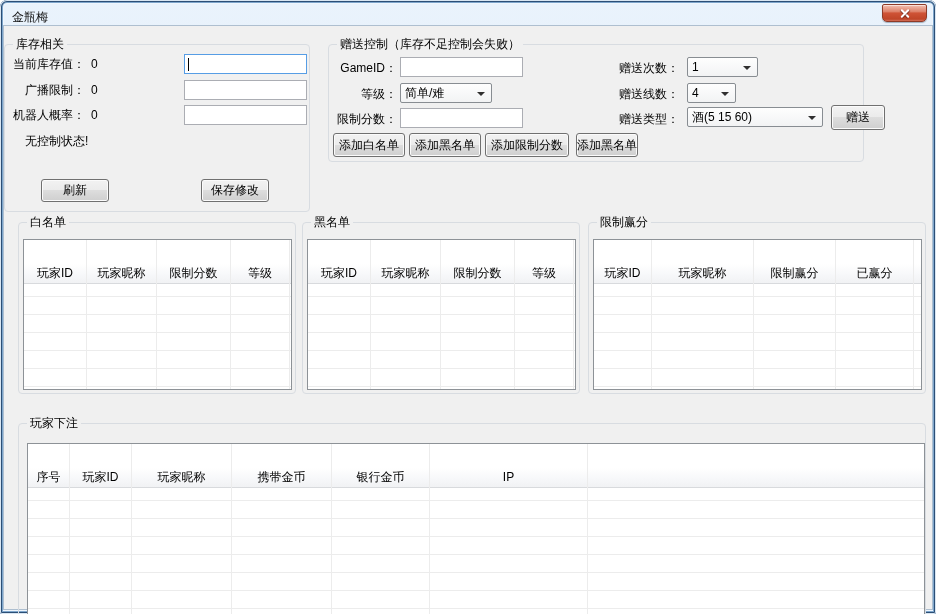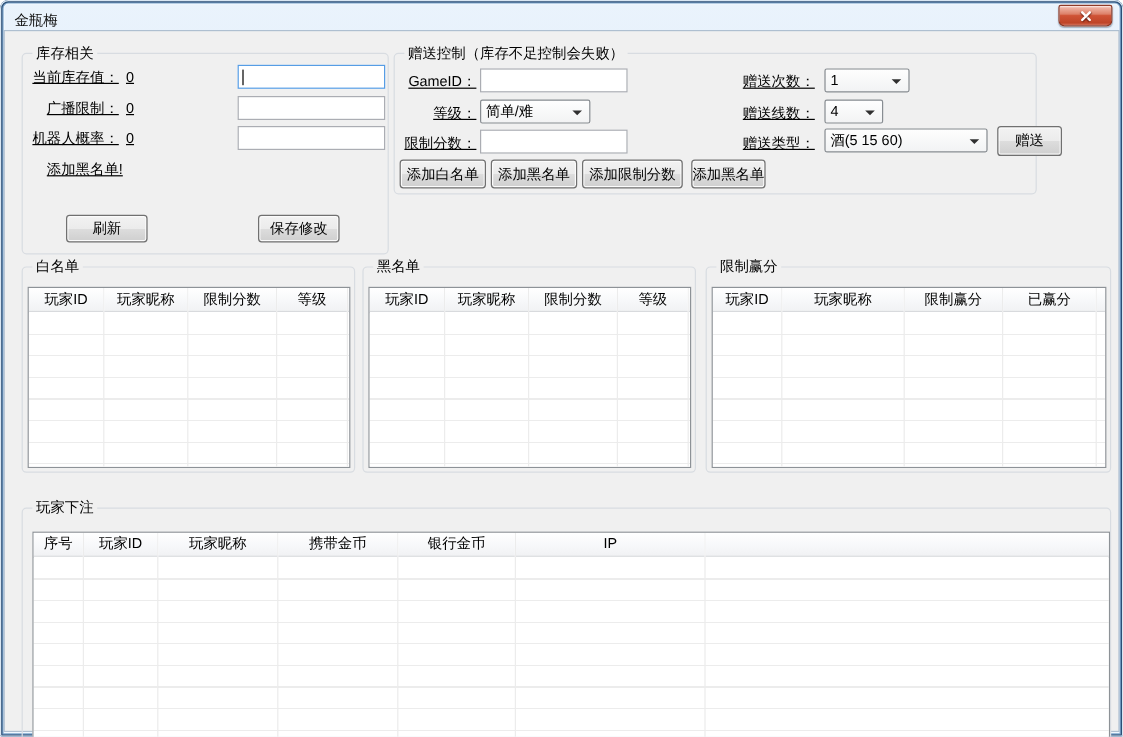--- a/index.html
+++ b/index.html
@@ -38,21 +38,21 @@
     position:absolute; left:4px; top:26px; right:4px; bottom:5px;
     background:#f0f0f0;
     box-shadow:0 0 0 1px #aebfd0;
   }
 
   
   .grp { position:absolute; border:1px solid #d8dce1; border-radius:4px; }
   .grp-title { position:absolute; top:-8px; left:8px; background:#f0f0f0; padding:0 3px; line-height:15px; white-space:nowrap; }
 
   
-  .lbl { position:absolute; line-height:16px; white-space:nowrap;text-decoration:underline; }
+  .lbl { position:absolute; line-height:16px; white-space:nowrap; }
   .lbl.r { text-align:right; }
   .tb { position:absolute; height:20px; background:#fff; border:1px solid #abadb3; }
   .tb.focused { border-color:#569de5; }
   .caret { position:absolute; left:3px; top:3px; width:1px; height:13px; background:#000; }
   .btn {
     position:absolute; border:1px solid #707070; border-radius:3px;
     background:linear-gradient(180deg,#f2f2f2 0%, #ebebeb 50%, #dddddd 50%, #cfcfcf 100%);
     box-shadow:inset 0 0 0 1px #fbfbfb;
     cursor:pointer; font-size:12px; color:#000;
     display:flex; align-items:center; justify-content:center; white-space:nowrap;
@@ -68,53 +68,53 @@
 
   
   .lv { position:absolute; background:#fff; border:1px solid #8d9297; overflow:hidden; }
   .lv-rows { position:absolute; left:0; right:0; top:21px; bottom:0;
     background:repeating-linear-gradient(to bottom,#ffffff 0px,#ffffff 17px,#ececec 17px,#ececec 18px); }
   .lv-cols { position:absolute; inset:0; display:flex; }
   .lv-col { border-right:1px solid #ececec; height:100%; }
   .lv-col.fill { flex:1; border-right:none; }
   .hd { height:20px; line-height:19px; text-align:center;
     background:linear-gradient(180deg,#ffffff 0%, #f7f8fa 55%, #f1f2f4 100%);
-    border-bottom:1px solid #d8dadd; white-space:nowrap; overflow:hidden; }
+    border-bottom:1px solid #d8dadd; white-space:nowrap; overflow:hidden;margin-top:24px; }
 </style>
 </head>
 <body>
 
 <div class="win">
   <div class="titlebar">
     <span class="title-text">金瓶梅</span>
     <div class="close-btn">
       <span class="x-icon"></span>
     </div>
   </div>
 
   <div class="client">
 
-    <div class="grp" style="left:14px;top:18px;width:306px;height:168px">
+    <div class="grp" style="left:0;top:18px;width:306px;height:168px">
       <div class="grp-title">库存相关</div>
 
       <div class="lbl r" style="left:0;top:11px;width:80px">当前库存值：</div>
       <div class="lbl" style="left:86px;top:11px">0</div>
       <div class="tb focused" style="left:179px;top:9px;width:123px">
         <span class="caret"></span>
       </div>
 
       <div class="lbl r" style="left:0;top:37px;width:80px">广播限制：</div>
       <div class="lbl" style="left:86px;top:37px">0</div>
       <div class="tb" style="left:179px;top:35px;width:123px"></div>
 
       <div class="lbl r" style="left:0;top:62px;width:80px">机器人概率：</div>
       <div class="lbl" style="left:86px;top:62px">0</div>
       <div class="tb" style="left:179px;top:60px;width:123px"></div>
 
-      <div class="lbl" style="left:20px;top:88px">添加黑名单!</div>
+      <div class="lbl" style="left:20px;top:88px">无控制状态!</div>
 
       <div class="btn" style="left:36px;top:134px;width:68px;height:23px">刷新</div>
       <div class="btn" style="left:196px;top:134px;width:68px;height:23px">保存修改</div>
     </div>
 
     <div class="grp" style="left:324px;top:18px;width:536px;height:118px">
       <div class="grp-title">赠送控制（库存不足控制会失败）</div>
 
       <div class="lbl r" style="left:0;top:15px;width:68px">GameID：</div>
       <div class="tb" style="left:71px;top:12px;width:123px"></div>

